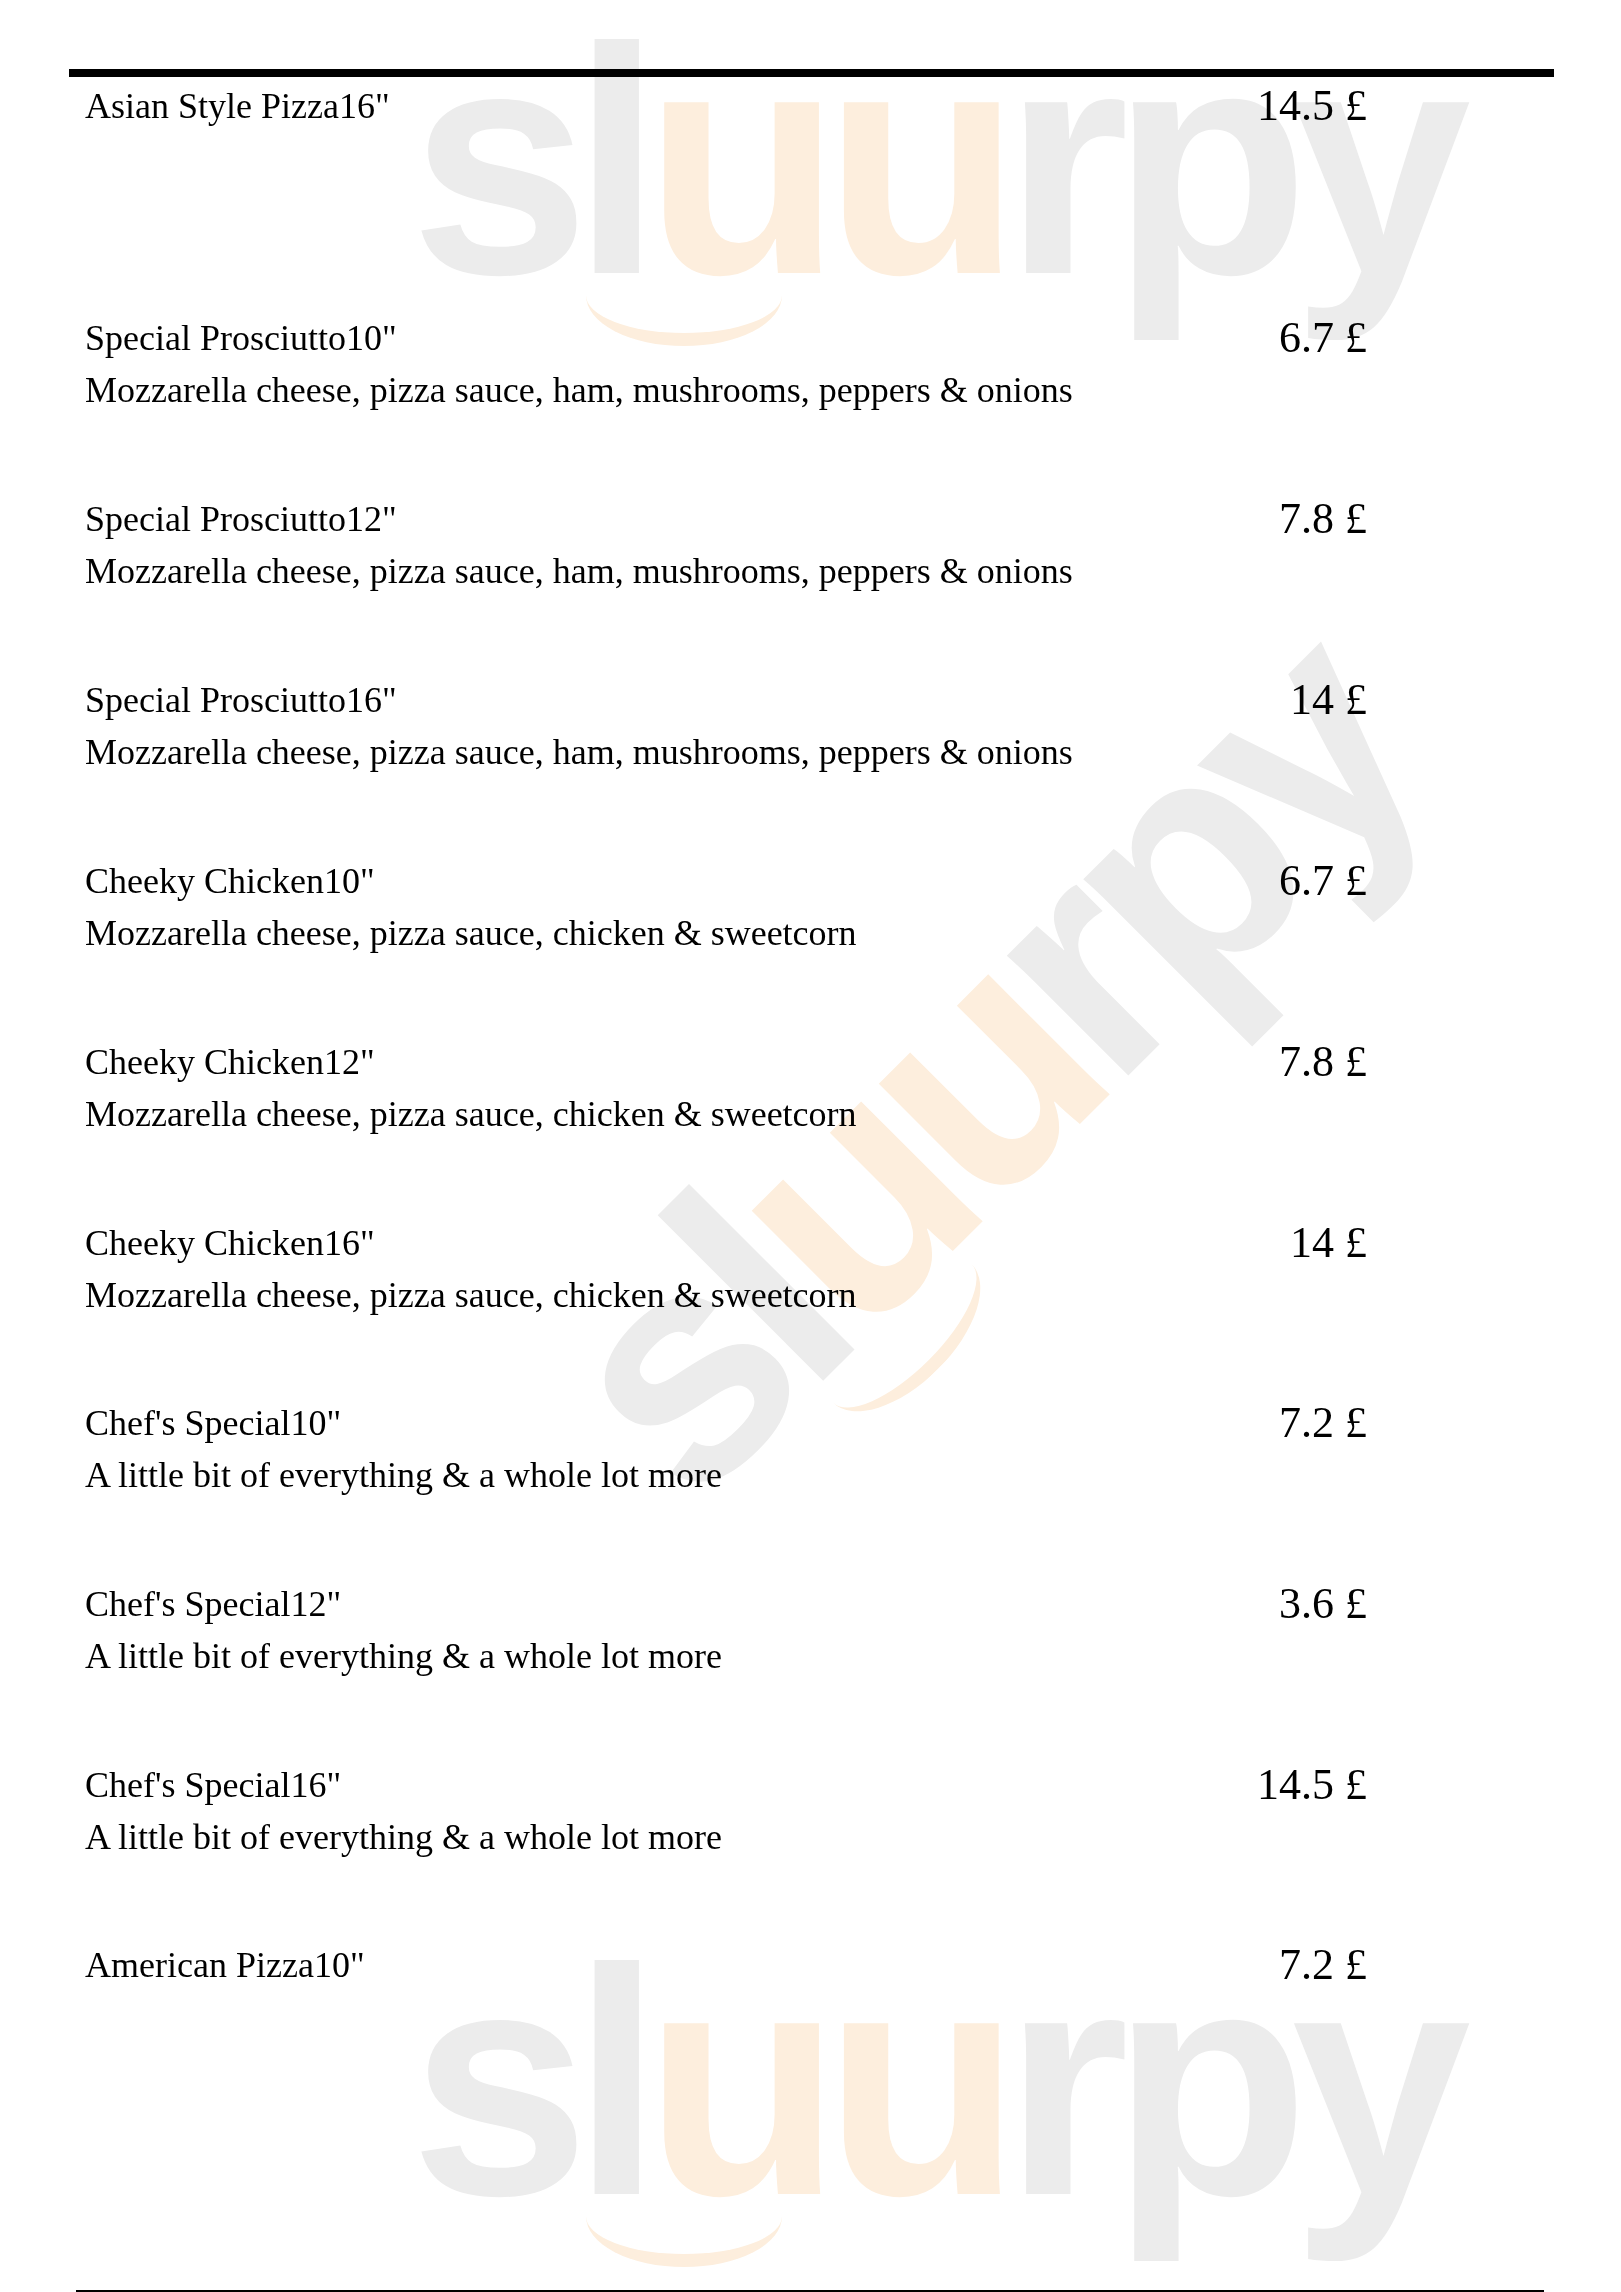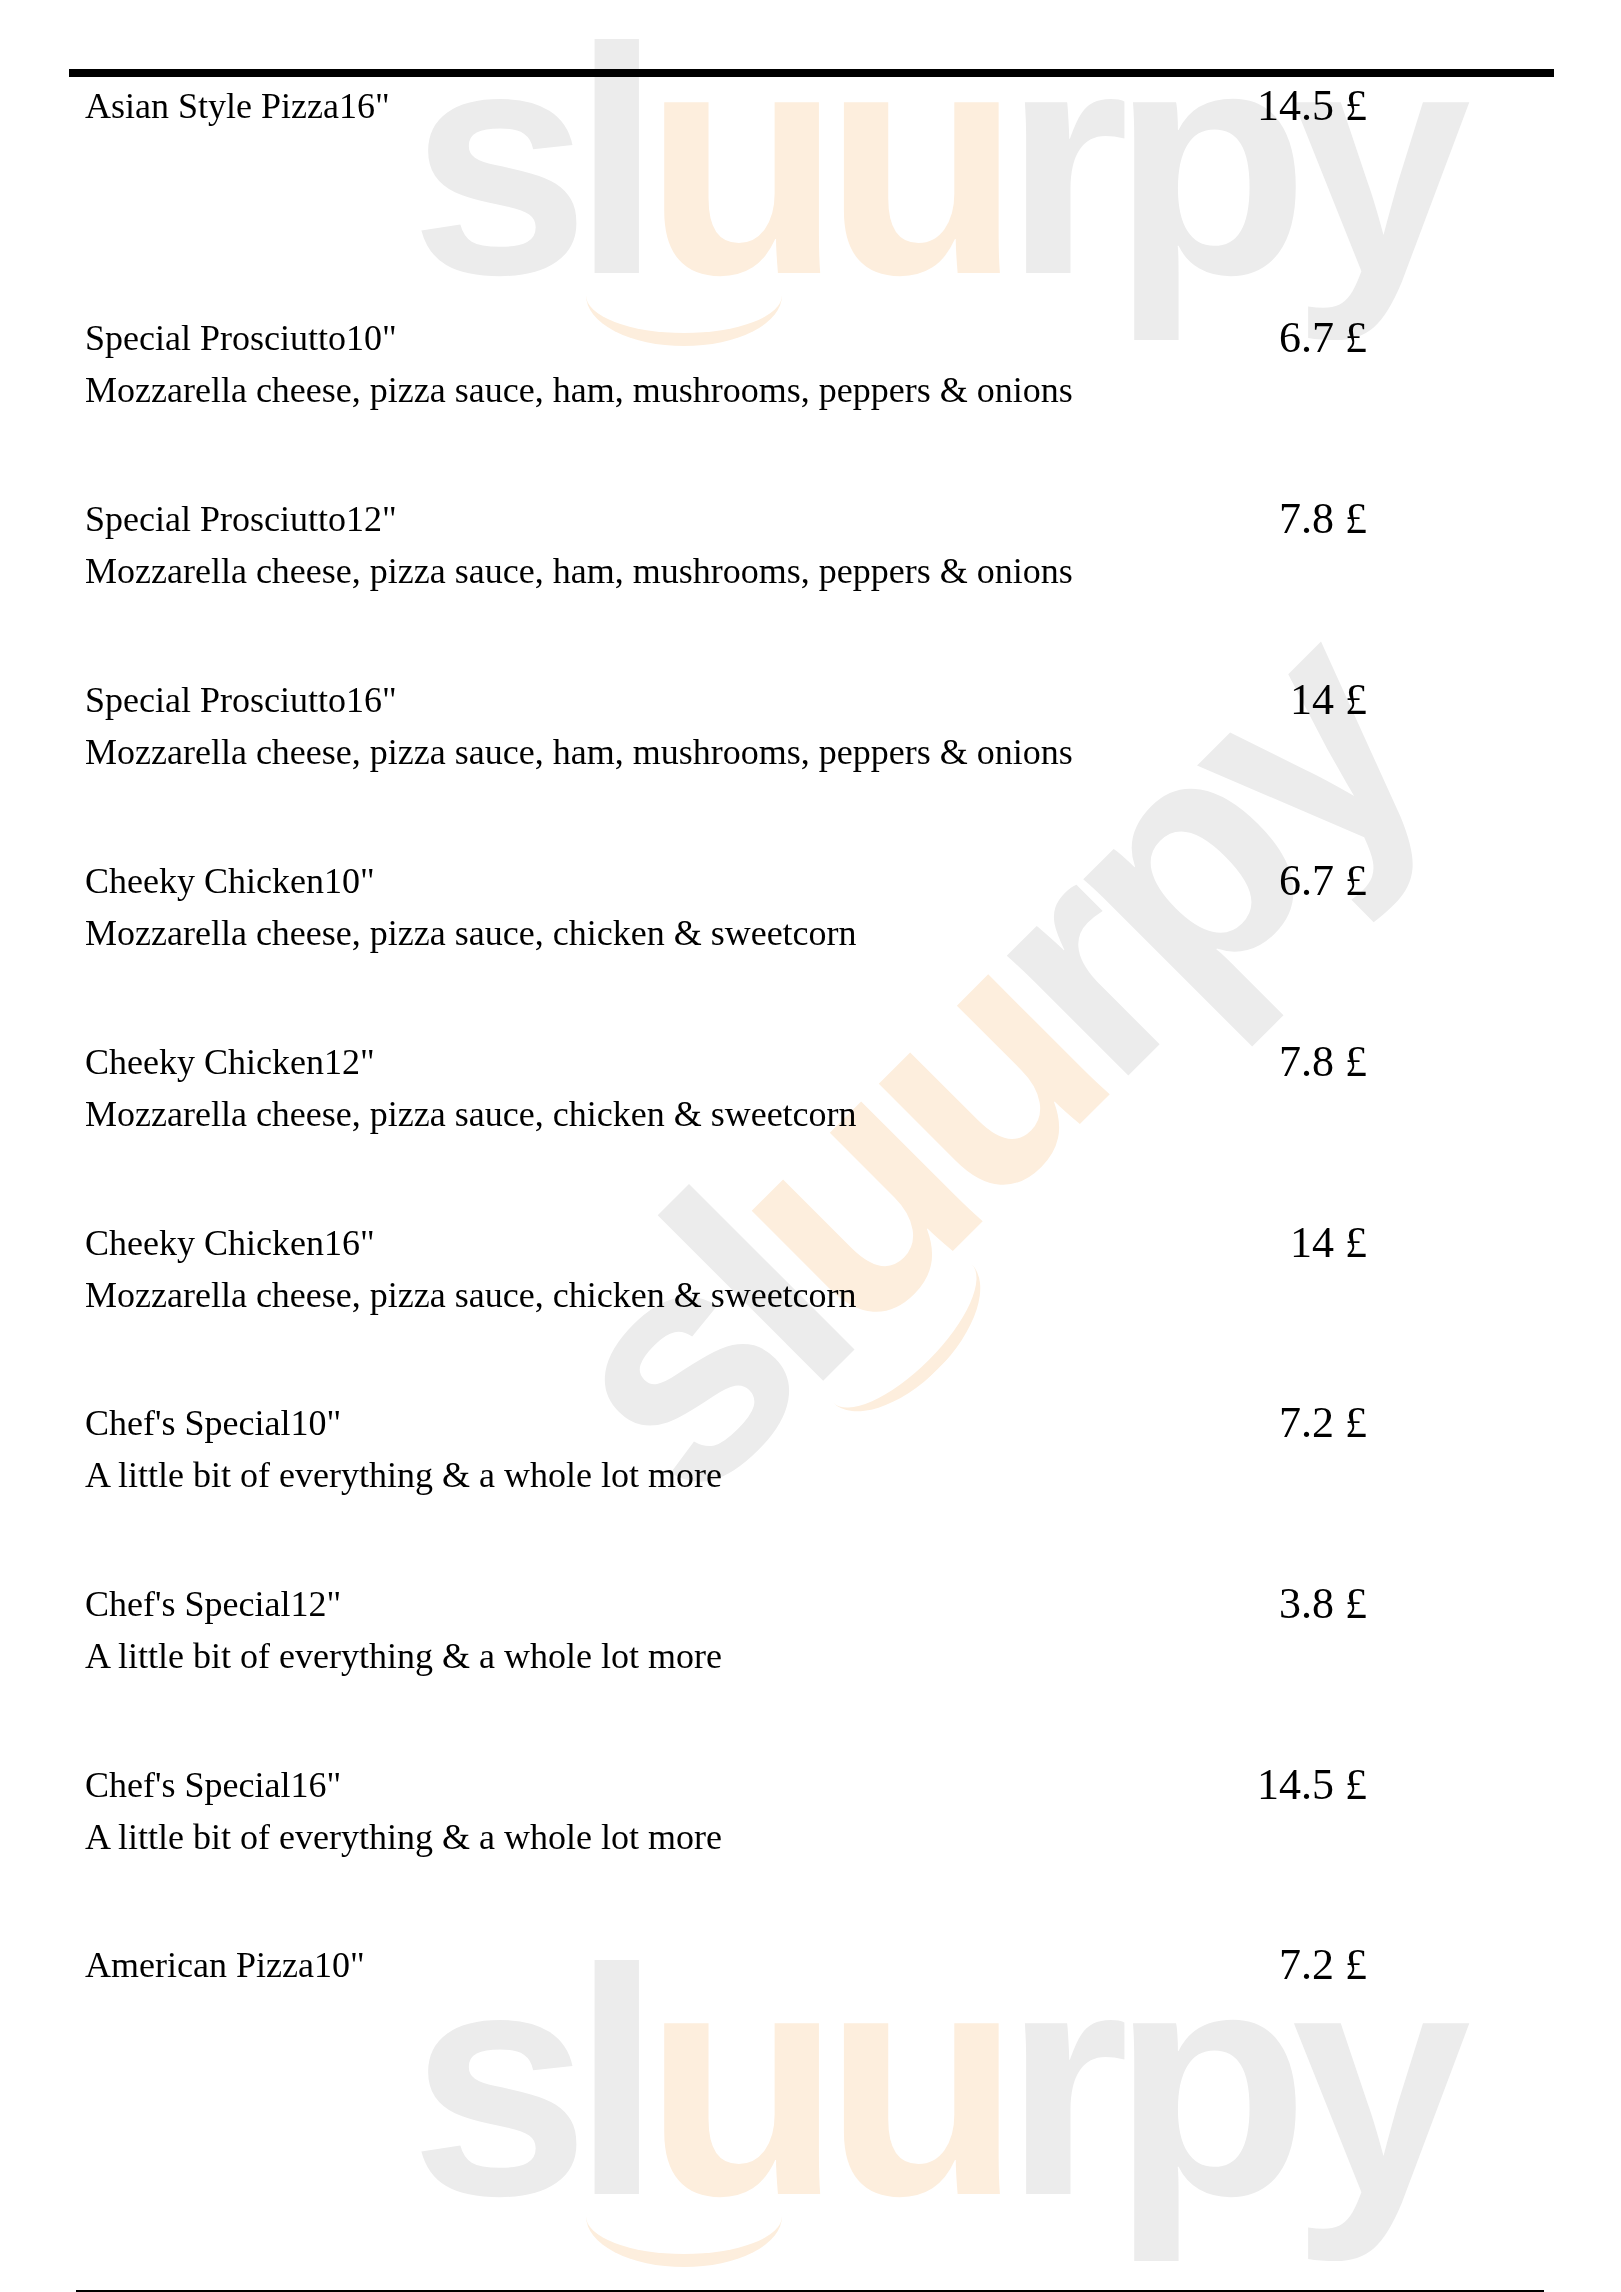--- a/index.html
+++ b/index.html
@@ -138,21 +138,21 @@
     <div class="item-price">14 £</div>
   </div>
   <div class="item" style="top:1317px;">
     <div class="item-name">Chef's Special10"</div>
     <div class="item-desc">A little bit of everything &amp; a whole lot more</div>
     <div class="item-price">7.2 £</div>
   </div>
   <div class="item" style="top:1498px;">
     <div class="item-name">Chef's Special12"</div>
     <div class="item-desc">A little bit of everything &amp; a whole lot more</div>
-    <div class="item-price">3.8 £</div>
+    <div class="item-price">3.6 £</div>
   </div>
   <div class="item" style="top:1679px;">
     <div class="item-name">Chef's Special16"</div>
     <div class="item-desc">A little bit of everything &amp; a whole lot more</div>
     <div class="item-price">14.5 £</div>
   </div>
   <div class="item" style="top:1859px;">
     <div class="item-name">American Pizza10"</div>
     <div class="item-price">7.2 £</div>
   </div>

